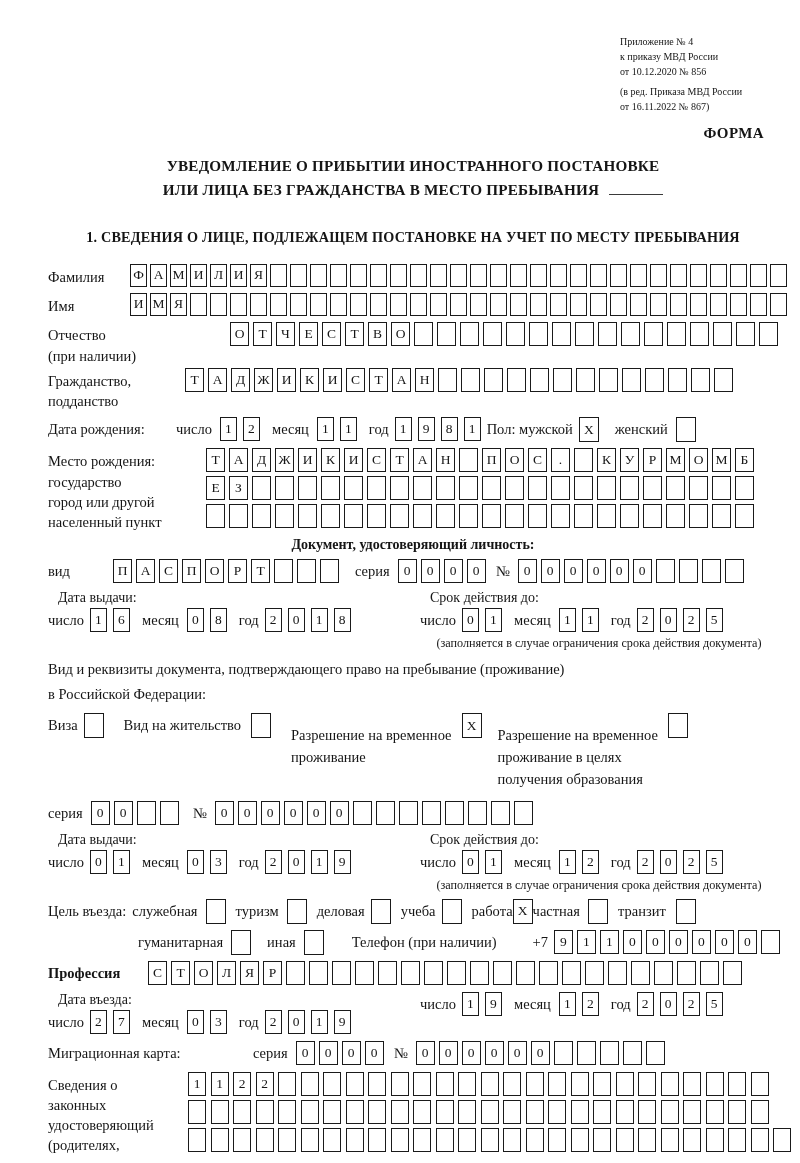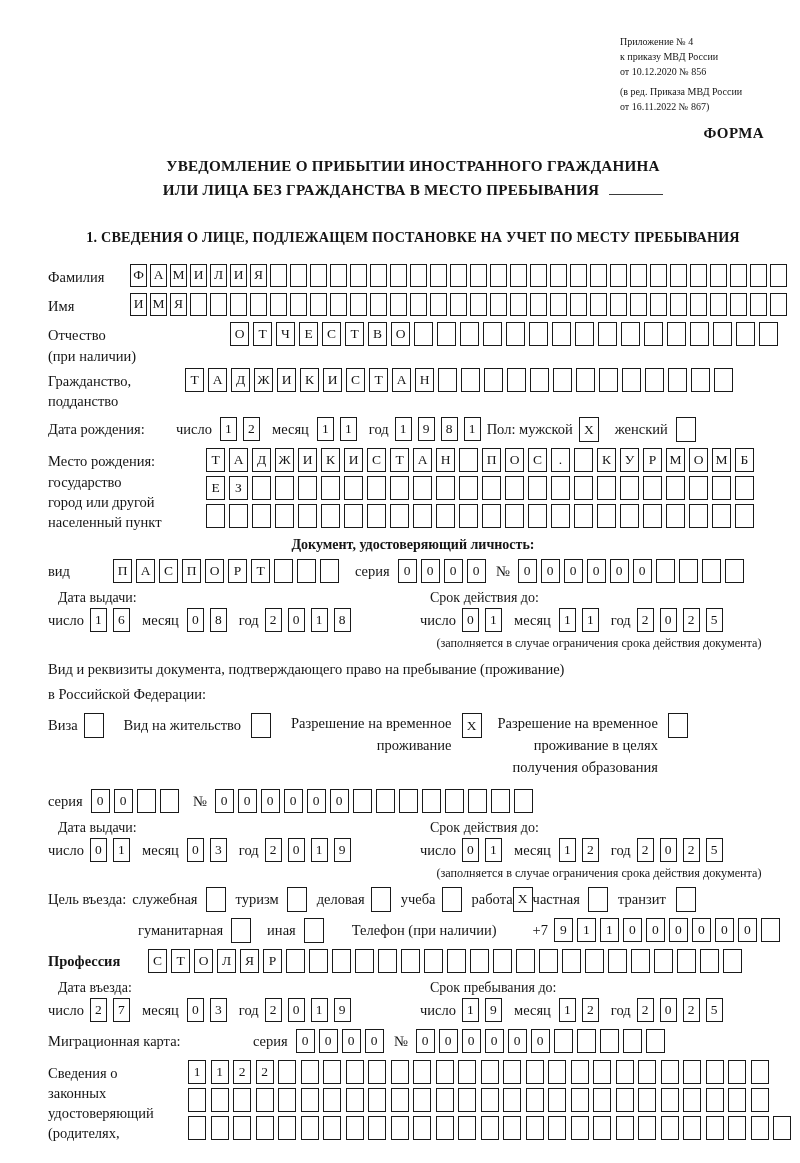--- a/index.html
+++ b/index.html
@@ -41,39 +41,39 @@
   .dochead{ text-align:center; font-weight:bold; font-size:14px; margin:4px 0 6px 0; }
 
   .datepair{ display:flex; margin-bottom:6px; }
   .dp-left{ flex:none; width:372px; }
   .dp-right{ flex:1;font-family:Liberation Serif, serif; }
   .dp-heading{ text-align:left; font-size:14px; padding-left:10px; margin-bottom:2px; }
   .dp-row{ display:flex; align-items:flex-start; }
   .dp-note{ font-size:12.2px; text-align:center; margin-top:3px; }
 
   .intro{ line-height:1.75; }
-  .opt2{ text-align:right; line-height:1.5; flex:none; }
+  .opt2{ text-align:left; line-height:1.5; flex:none;margin-top:12px; }
   .indent90{ margin-left:90px; }
 </style>
 </head>
 <body>
 
 <div class="annex">
   <div>Приложение № 4</div>
   <div>к приказу МВД России</div>
   <div>от 10.12.2020 № 856</div>
   <div class="annex-gap"></div>
   <div>(в ред. Приказа МВД России</div>
   <div>от 16.11.2022 № 867)</div>
 </div>
 
 <div class="forma">ФОРМА</div>
 
 <div class="title">
-  <div>УВЕДОМЛЕНИЕ О ПРИБЫТИИ ИНОСТРАННОГО ГРАЖДАНИНА</div>
+  <div>УВЕДОМЛЕНИЕ О ПРИБЫТИИ ИНОСТРАННОГО ПОСТАНОВКЕ</div>
   <div><span>ИЛИ ЛИЦА БЕЗ ГРАЖДАНСТВА В МЕСТО ПРЕБЫВАНИЯ</span><span class="uline"></span></div>
 </div>
 
 <div class="sect">1. СВЕДЕНИЯ О ЛИЦЕ, ПОДЛЕЖАЩЕМ ПОСТАНОВКЕ НА УЧЕТ ПО МЕСТУ ПРЕБЫВАНИЯ</div>
 
 <div class="row">
   <div class="lblcol w82">Фамилия</div>
   <div class="cells">
       <span class="cell">Ф</span>
       <span class="cell">А</span>
@@ -630,21 +630,20 @@
       <span class="il mr6">год</span>
       <span class="cells date">
           <span class="cell">2</span>
           <span class="cell">0</span>
           <span class="cell">1</span>
           <span class="cell">9</span>
         </span>
     </div>
   </div>
   <div class="dp-right">
-    <div class="dp-heading">Срок пребывания до:</div>
     <div class="dp-row">
       <span class="il mr6">число</span>
       <span class="cells date mr6">
           <span class="cell">1</span>
           <span class="cell">9</span>
         </span>
       <span class="il mr8">месяц</span>
       <span class="cells date mr6">
           <span class="cell">1</span>
           <span class="cell">2</span>

